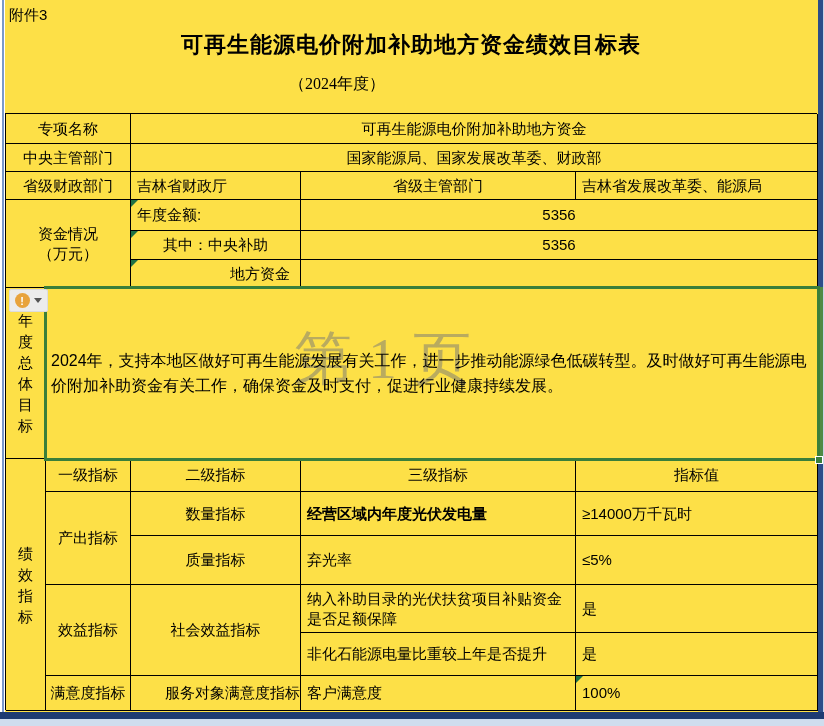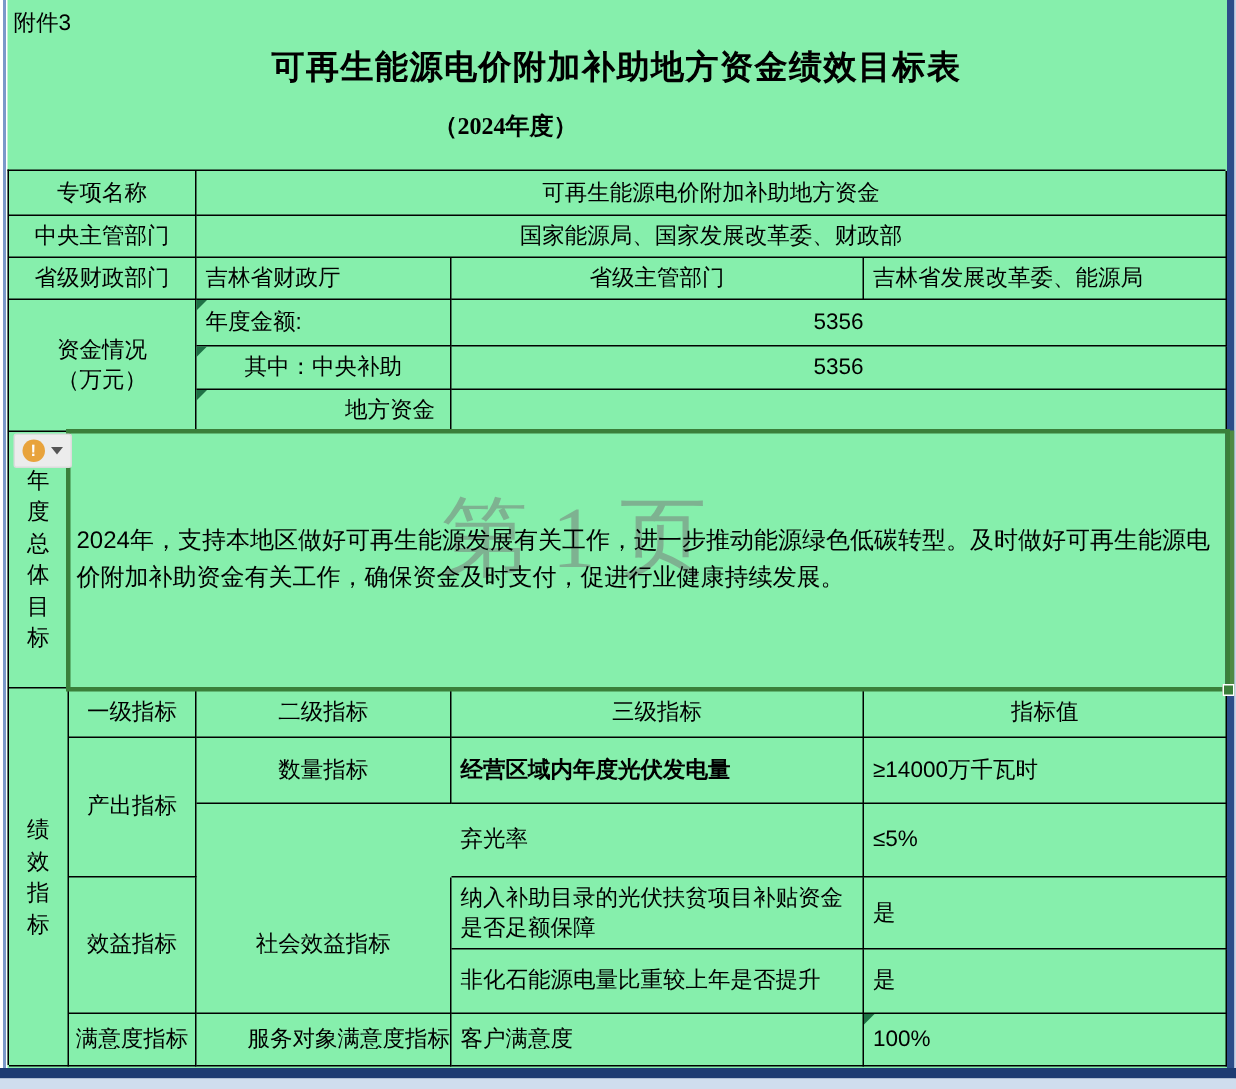--- a/index.html
+++ b/index.html
@@ -9,27 +9,27 @@
 
   
   #frame-left   { left:2px; top:0; width:2px; height:712px; background:#7b99c9; }
   #frame-top    { left:88px; top:0; width:730px; height:3px; background:#448045; }
   #frame-right  { left:817px; top:0; width:6px; height:712px; background:#2c4d89; }
   #frame-right-lt{ left:823px; top:0; width:1px; height:726px; background:#c8d4e8; }
   #frame-right-green { left:817px; top:287px; width:6px; height:172px; background:#4f8a44; border-left:1px solid #bdd3b2; }
   #frame-bottom { left:0; top:712px; width:824px; height:7px; background:#1d3b72; }
   #frame-bottom-lt { left:0; top:719px; width:824px; height:7px; background:#cfddee; }
 
-  #sheet { position:absolute; left:5px; top:0; width:813px; height:712px; background:#86efac; }
+  #sheet { position:absolute; left:5px; top:0; width:813px; height:712px; background:#fde047; }
 
   #attach { position:absolute; left:4px; top:6px; font-size:15px; }
   #title-main { position:absolute; left:0; top:30px; width:812px; text-align:center;
     font-size:22px; font-weight:bold; font-family:"Liberation Serif", serif; letter-spacing:1px; }
   #title-sub  { position:absolute; left:0; top:74px; width:664px; text-align:center;
-    font-size:16px; font-weight:700; font-family:"Liberation Serif", serif; }
+    font-size:16px; font-weight:400; font-family:"Liberation Serif", serif; }
 
   #grid { position:absolute; left:0; top:113px; width:812px; height:597px;
     border-top:1.5px solid #000; border-left:1.5px solid #000; background:transparent; }
 
   .cell { position:absolute; display:flex; align-items:center;
     border-right:1.5px solid #000; border-bottom:1.5px solid #000;
     font-size:15px; line-height:20px; z-index:2; background:transparent; }
   .ac { justify-content:center; text-align:center; }
   .al { justify-content:flex-start; text-align:left; padding:0 6px; }
   .ar { justify-content:flex-end; text-align:right; padding:0 10px; }
@@ -176,20 +176,23 @@
     <div class="cell ac" style="left:125px;top:378px;width:170px;height:44px;">
         <span>数量指标</span>
       </div>
     <div class="cell al" style="left:295px;top:378px;width:275px;height:44px;font-weight:bold;">
         <span>经营区域内年度光伏发电量</span>
       </div>
     <div class="cell al" style="left:570px;top:378px;width:242px;height:44px;">
         <span>≥14000万千瓦时</span>
       </div>
 
+    <div class="cell ac" style="left:125px;top:422px;width:170px;height:49px;">
+        <span>质量指标</span>
+      </div>
     <div class="cell al" style="left:295px;top:422px;width:275px;height:49px;">
         <span>弃光率</span>
       </div>
     <div class="cell al" style="left:570px;top:422px;width:242px;height:49px;">
         <span>≤5%</span>
       </div>
 
     <div class="cell ac" style="left:40px;top:471px;width:85px;height:91px;">
         <span>效益指标</span>
       </div>

